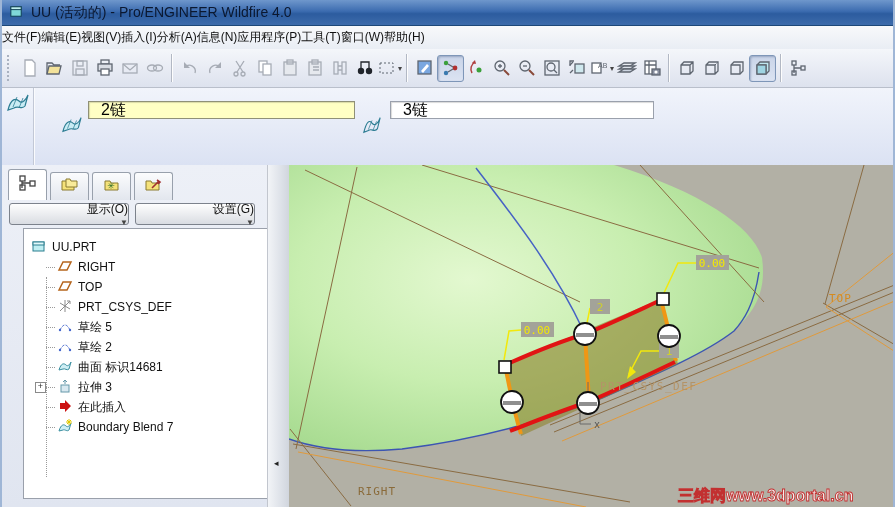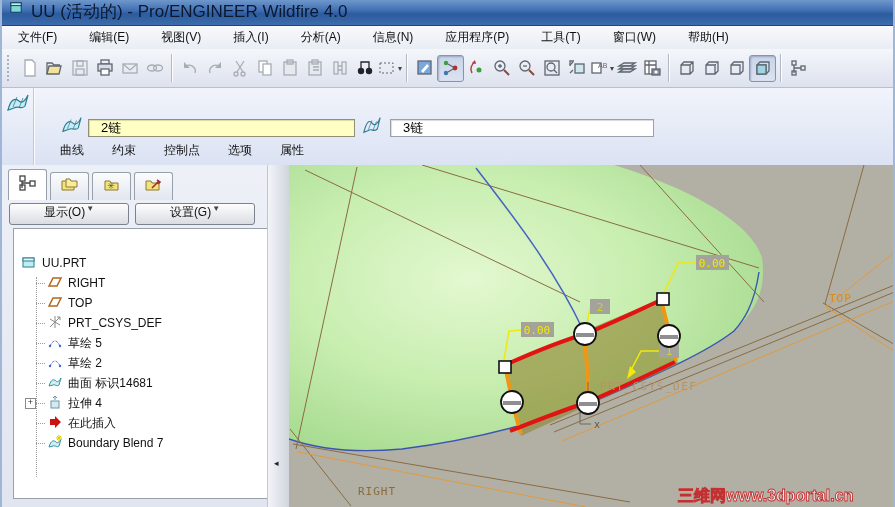--- a/index.html
+++ b/index.html
@@ -2,67 +2,67 @@
 <html><head>
 <meta charset="utf-8">
 <style>
   html,body{margin:0;padding:0;background:#888;}
   .win{position:relative;width:895px;height:507px;overflow:hidden;
        font-family:"Liberation Sans",sans-serif;background:#dce3f2;
        border-left:2px solid #9fb6d6;border-right:2px solid #9fb6d6;box-sizing:border-box;}
   
   .titlebar{position:absolute;left:0;top:0;width:100%;height:26px;
     background:linear-gradient(180deg,#6f97cc 0%,#3c6cb0 45%,#2c5c9f 55%,#3d6bab 100%);
-    display:flex;align-items:flex-start;gap:7px;padding-left:7px;box-sizing:border-box;
-    color:#0b1830;font-size:17px;border-bottom:1px solid #1d4778;}
+    display:flex;align-items:center;gap:7px;padding-left:7px;box-sizing:border-box;
+    color:#0b1830;font-size:14px;border-bottom:1px solid #1d4778;}
   
   .menubar{position:absolute;left:0;top:26px;width:100%;height:23px;
     background:linear-gradient(180deg,#f8f9fb,#e9edf4);border-bottom:1px solid #c6cad3;
     display:flex;align-items:center;font-size:12px;color:#111;}
-  .menuitem{padding:3px 16px;cursor:default;}
+  .menuitem{padding:3px 0;cursor:default;}
   
   .toolbar{position:absolute;left:0;top:49px;width:100%;height:39px;
     background:linear-gradient(180deg,#f4f6fa,#dde2ee);border-bottom:1px solid #b9bfcb;
     display:flex;align-items:center;padding:0 2px;box-sizing:border-box;}
   .grip{width:5px;height:26px;border-left:2px dotted #aab2c0;margin:0 3px;}
   .tbsep{width:1px;height:28px;background:#b2b8c4;border-right:1px solid #fdfdfd;margin:0 4px;}
   .tbicon{width:25px;height:25px;display:flex;align-items:center;justify-content:center;
     border-radius:3px;color:#5f6670;position:relative;}
   .tbicon.disabled{color:#a7acb5;}
   .tbicon.dark{color:#20242a;}
   .tbicon.pressed{background:linear-gradient(180deg,#c9d4e8,#dbe3f2);
     border:1px solid #7e96b8;box-shadow:inset 1px 1px 2px rgba(60,80,120,.35);}
   .caret{font-size:8px;color:#444;margin-left:1px;}
   
   .dashboard{position:absolute;left:0;top:88px;width:100%;height:77px;
     background:linear-gradient(180deg,#f1f4fb,#dbe2f3);border-bottom:1px solid #a9b1c2;}
   .dash-divider{position:absolute;left:31px;top:0;bottom:0;width:1px;background:#c2c8d6;
     border-right:1px solid #fafbfd;}
   .dash-feat-icon{position:absolute;left:4px;top:4px;}
-  .collector{position:absolute;top:31px;height:16px;font-size:13px;line-height:16px;
+  .collector{position:absolute;top:13px;height:16px;font-size:16px;line-height:16px;
     padding-left:12px;border:1px solid #8f9077;box-shadow:inset 1px 1px 1px rgba(0,0,0,.15);}
   .collector.active{background:#ffffc4;}
   .collector.idle{background:#ffffff;border-color:#9aa0ac;}
   .cicon{position:absolute;top:27px;}
   .dashtabs{position:absolute;left:44px;bottom:4px;display:flex;font-size:12px;color:#111;}
   .dashtab{padding:2px 14px;cursor:default;}
   
   .leftpanel{position:absolute;left:0;top:165px;width:265px;height:342px;
     background:linear-gradient(180deg,#edf0f7,#e0e5f0);}
   .ptabs{position:absolute;left:6px;top:4px;display:flex;gap:3px;align-items:flex-end;}
   .ptab{width:37px;height:27px;border:1px solid #98a0ac;border-bottom:none;
     border-radius:3px 3px 0 0;background:linear-gradient(180deg,#fbfcfd,#e2e6ee);
     display:flex;align-items:center;justify-content:center;}
   .ptab.active{background:#fff;height:30px;}
   .pbtns{position:absolute;left:7px;top:38px;display:flex;gap:6px;}
   .pbtn{width:118px;height:20px;border:1px solid #7c828c;border-radius:3px;
     background:linear-gradient(180deg,#fefefe,#d9dce2);font-size:12px;color:#111;
-    display:flex;align-items:flex-start;justify-content:center;gap:0;}
-  .tree{position:absolute;left:11px;top:63px;width:256px;bottom:8px;background:#fff;
-    border:1px solid #9aa0ab;font-size:12px;color:#111;padding-top:24px;box-sizing:border-box;
+    display:flex;align-items:flex-end;justify-content:center;gap:0;flex-direction:column;}
+  .tree{position:absolute;left:21px;top:63px;width:256px;bottom:8px;background:#fff;
+    border:1px solid #9aa0ab;font-size:12px;color:#111;padding-top:8px;box-sizing:border-box;
     position:absolute;}
   .trow{display:flex;align-items:center;height:20px;position:relative;white-space:nowrap;}
   .trow .ticon{margin-right:5px;flex:0 0 auto;}
   .trow.lvl1{padding-left:7px;}
   .trow.lvl2{padding-left:33px;}
   .tree-vline{position:absolute;left:22px;top:48px;height:200px;border-left:1px dotted #9a9a9a;}
   .trow.lvl2::before{content:"";position:absolute;left:22px;top:10px;width:9px;
     border-top:1px dotted #9a9a9a;}
   .expandbox{position:absolute;left:11px;top:5px;width:9px;height:9px;border:1px solid #8a8a8a;
     background:#fff;font-size:9px;line-height:7px;text-align:center;color:#333;}
@@ -324,27 +324,20 @@
         </svg>
     </span>
     <div class="collector active" style="left:86px;width:253px">2链</div>
     <span class="cicon" style="left:358px">
       <svg width="24" height="20" viewBox="0 0 24 22">
           <path d="M3 19 C6 7 9 5 12 9 C15 13 19 9 21 3 L18 15 C15 20 12 14 8 17 Z" fill="none" stroke="#2d7d93" stroke-width="1.2"></path>
           <path d="M8 16 L12 6 M13 17 L17 7" stroke="#2d7d93" stroke-width="0.8" fill="none"></path>
         </svg>
     </span>
     <div class="collector idle" style="left:388px;width:250px">3链</div>
-    <div class="dashtabs" id="dashtabs">
-        <span class="dashtab">曲线</span>
-        <span class="dashtab">约束</span>
-        <span class="dashtab">控制点</span>
-        <span class="dashtab">选项</span>
-        <span class="dashtab">属性</span>
-      </div>
   </div>
 
   <div class="leftpanel">
     <div class="ptabs" id="ptabs">
         <span class="ptab active">
           <span style="color:#444"><svg width="20" height="18">
               <rect x="2" y="2" width="5" height="5" stroke="currentColor" fill="none" stroke-width="1.3"></rect>
               <rect x="2" y="11" width="5" height="5" stroke="currentColor" fill="none" stroke-width="1.3"></rect>
               <rect x="12" y="7" width="5" height="5" stroke="currentColor" fill="none" stroke-width="1.3"></rect>
               <path d="M4 7v7M4 9h8" stroke="currentColor" fill="none" stroke-width="1.3"></path>
@@ -428,21 +421,21 @@
               <path d="M2 12C4 5 7 5 9 7 11 9 13 6 14 4L12 11C10 13 8 10 6 11Z" fill="#cfeef4" stroke="#3a8fa0"></path>
             </svg></span>
           <span>曲面 标识14681</span>
         </div>
         <div class="trow lvl2">
           <span class="expandbox">+</span>
           <span class="ticon"><svg width="16" height="16">
               <rect x="4" y="7" width="8" height="7" fill="#d8e8f0" stroke="#6699aa"></rect>
               <path d="M8 6V2M8 2l-2 2M8 2l2 2" stroke="#6699aa" fill="none"></path>
             </svg></span>
-          <span>拉伸 4</span>
+          <span>拉伸 3</span>
         </div>
         <div class="trow lvl2">
           <span class="ticon"><svg width="16" height="16">
               <polygon points="3,5 8,5 8,2 14,8 8,14 8,11 3,11" fill="#cc1111"></polygon>
             </svg></span>
           <span>在此插入</span>
         </div>
         <div class="trow lvl2">
           <span class="ticon"><svg width="16" height="16">
               <path d="M2 13C4 6 7 6 9 8 11 10 13 7 14 5L12 12C10 14 8 11 6 12Z" fill="#cfeef4" stroke="#3a8fa0"></path>

